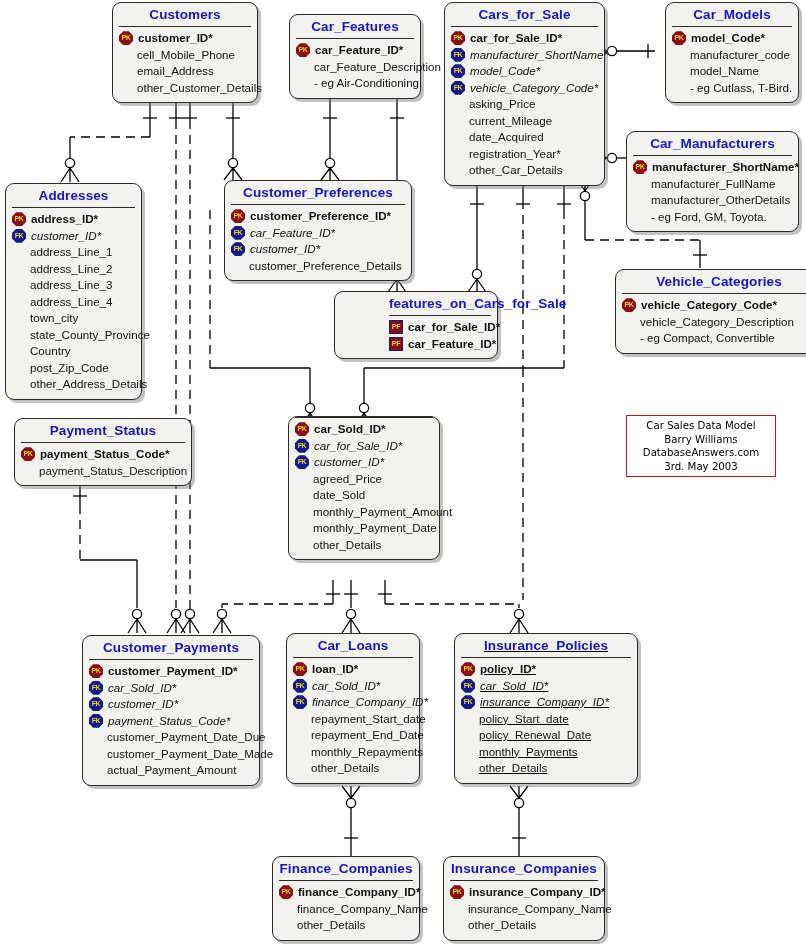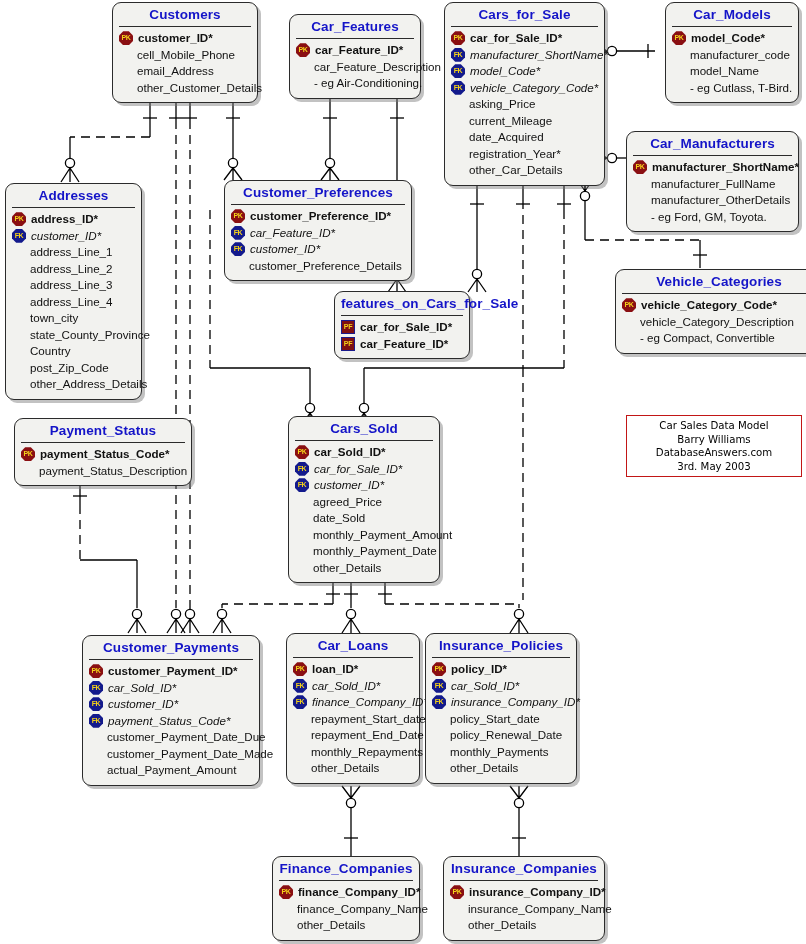--- a/index.html
+++ b/index.html
@@ -427,21 +427,21 @@
         <span class="sp"></span>
         <span class="txt">vehicle_Category_Description</span>
       </div>
       <div class="attr">
         <span class="sp"></span>
         <span class="txt">- eg Compact, Convertible</span>
       </div>
     </div>
   </div>
 
-  <div class="entity" style="left:334px;top:291px;width:136px;">
+  <div class="entity" style="left:334px;top:291px;width:164px;padding-left:48px;">
     <div class="hdr">features_on_Cars_for_Sale</div>
     <div class="rule"></div>
     <div class="attrs">
       <div class="attr pf">
         <span class="badge pfb">
             <span>PF</span>
           </span>
         <span class="txt">car_for_Sale_ID*</span>
       </div>
       <div class="attr pf">
@@ -464,21 +464,20 @@
         <span class="txt">payment_Status_Code*</span>
       </div>
       <div class="attr">
         <span class="sp"></span>
         <span class="txt">payment_Status_Description</span>
       </div>
     </div>
   </div>
 
   <div class="entity" style="left:288px;top:416px;width:152px;">
-    <div class="hdr">Cars_Sold</div>
     <div class="rule"></div>
     <div class="attrs">
       <div class="attr pk">
         <span class="badge pkb">
             <span>PK</span>
           </span>
         <span class="txt">car_Sold_ID*</span>
       </div>
       <div class="attr fk">
         <span class="badge fkb">
@@ -592,21 +591,21 @@
         <span class="sp"></span>
         <span class="txt">monthly_Repayments</span>
       </div>
       <div class="attr">
         <span class="sp"></span>
         <span class="txt">other_Details</span>
       </div>
     </div>
   </div>
 
-  <div class="entity" style="left:425px;top:633px;width:152px;">
+  <div class="entity" style="left:454px;top:633px;width:184px;text-decoration:underline;">
     <div class="hdr">Insurance_Policies</div>
     <div class="rule"></div>
     <div class="attrs">
       <div class="attr pk">
         <span class="badge pkb">
             <span>PK</span>
           </span>
         <span class="txt">policy_ID*</span>
       </div>
       <div class="attr fk">
@@ -675,20 +674,20 @@
         <span class="sp"></span>
         <span class="txt">insurance_Company_Name</span>
       </div>
       <div class="attr">
         <span class="sp"></span>
         <span class="txt">other_Details</span>
       </div>
     </div>
   </div>
 
-  <div class="note" style="left:626px;top:415px;width:176px;">
+  <div class="note" style="left:626px;top:415px;width:150px;">
     <div>Car Sales Data Model</div>
     <div>Barry Williams</div>
     <div>DatabaseAnswers.com</div>
     <div>3rd. May 2003</div>
   </div>
 
 </div>
 
 </body></html>

